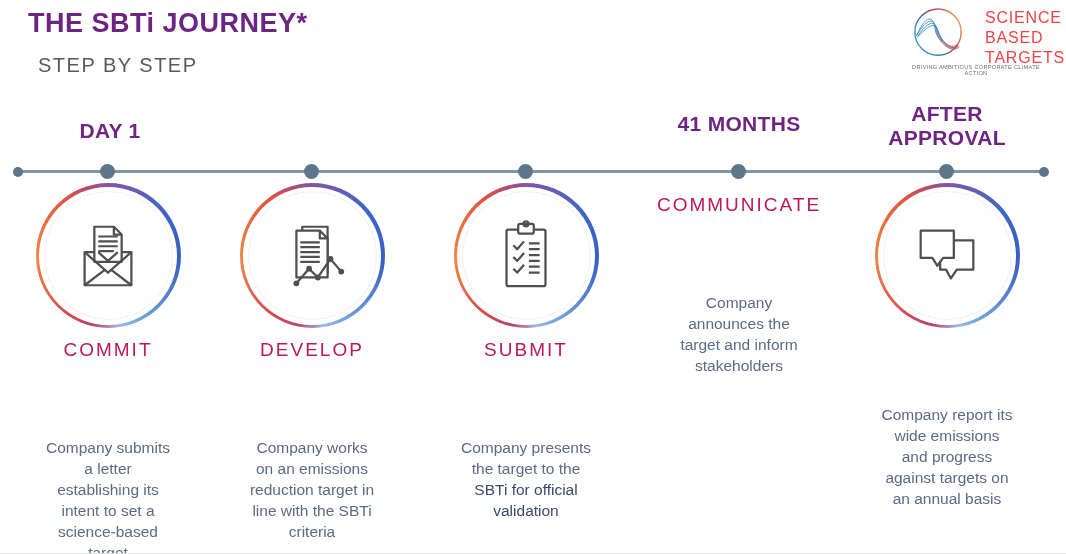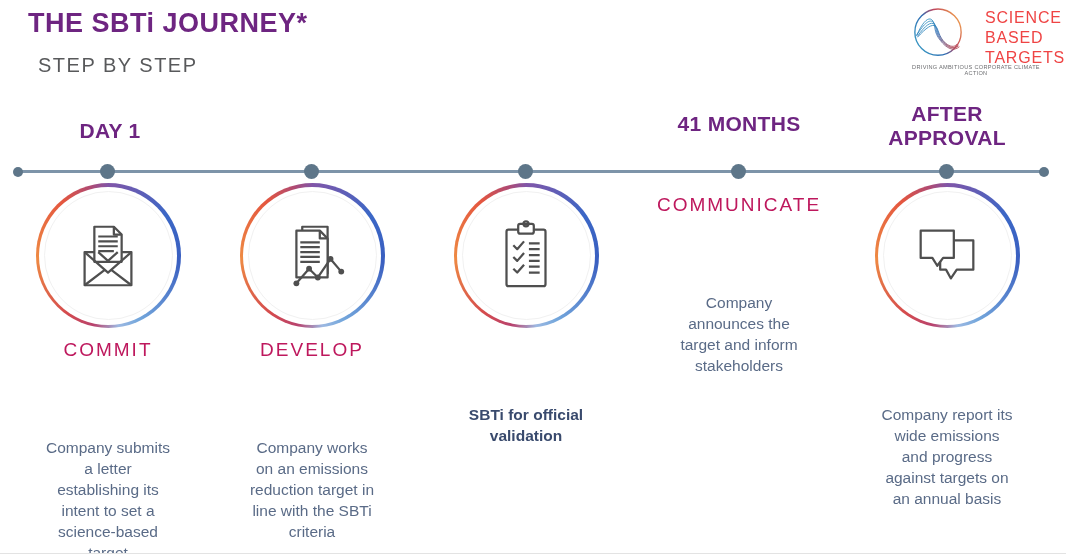--- a/index.html
+++ b/index.html
@@ -37,21 +37,21 @@
   .ring{position:relative;width:145px;height:145px;margin:0 auto;border-radius:50%;
     background:conic-gradient(from 0deg,
       #8156a8 0deg,#3b67c6 55deg,#3a5fc0 95deg,#74a7dc 155deg,#9db9e2 172deg,
       #b8436e 192deg,#d44a4e 215deg,#ee8a43 268deg,#e4563f 320deg,#b04a72 345deg,#8156a8 360deg);}
   .ring::before{content:"";position:absolute;inset:3.5px;background:#fff;border-radius:50%;}
   .ring::after{content:"";position:absolute;inset:8px;border:1px solid #f1f1f1;border-radius:50%;}
   .icon-wrap{position:absolute;inset:0;display:flex;align-items:center;justify-content:center;z-index:2;}
   .icon-wrap svg{width:78px;height:78px;}
   .step-label{margin-top:11px;text-align:center;font-size:19px;letter-spacing:2px;color:#be185d;}
   .step-desc{margin-top:56px;text-align:center;font-size:15.5px;line-height:1.35;color:#5a6b87;}
-  .step-desc .bold{display:block;font-weight:700;color:#394a6d;}
+  .step-desc .bold{display:block;font-weight:400;color:#394a6d;}
 
   .ic{stroke:#4f4f4f;stroke-width:2.3;fill:none;stroke-linejoin:round;}
   .ic-fill{fill:#4f4f4f;stroke:none;}
   .ic-white{fill:#ffffff;}
 </style>
 </head>
 <body>
 
 <div id="canvas">
 
@@ -159,22 +159,24 @@
         <svg viewBox="0 0 80 80">
           <rect class="ic" x="20" y="13" width="40" height="58" rx="2" stroke-width="2.8"></rect>
           <rect class="ic ic-white" x="32" y="7" width="16" height="10" rx="2"></rect>
           <circle class="ic" cx="40" cy="7" r="2.6" stroke-width="1.8"></circle>
           <path class="ic" d="M27,29 l4,4 l7,-8 M43,27 h11 M43,33 h11" stroke-width="2.4"></path>
           <path class="ic" d="M27,41 l4,4 l7,-8 M43,39 h11 M43,45 h11" stroke-width="2.4"></path>
           <path class="ic" d="M27,53 l4,4 l7,-8 M43,51 h11 M43,57 h11" stroke-width="2.4"></path>
         </svg>
       </div>
     </div>
-    <div class="step-desc preline">
-      <span class="bold preline">SBTi for official
+    <div class="step-label">SUBMIT</div>
+    <div class="step-desc preline">
+      <span>Company presents
+the target to the</span><span class="bold preline">SBTi for official
 validation</span>
     </div>
   </div>
 
   <div class="step" style="left:639px;">
     <div class="step-label">COMMUNICATE</div>
     <div class="step-desc preline">
       <span>Company
 announces the
 target and inform

